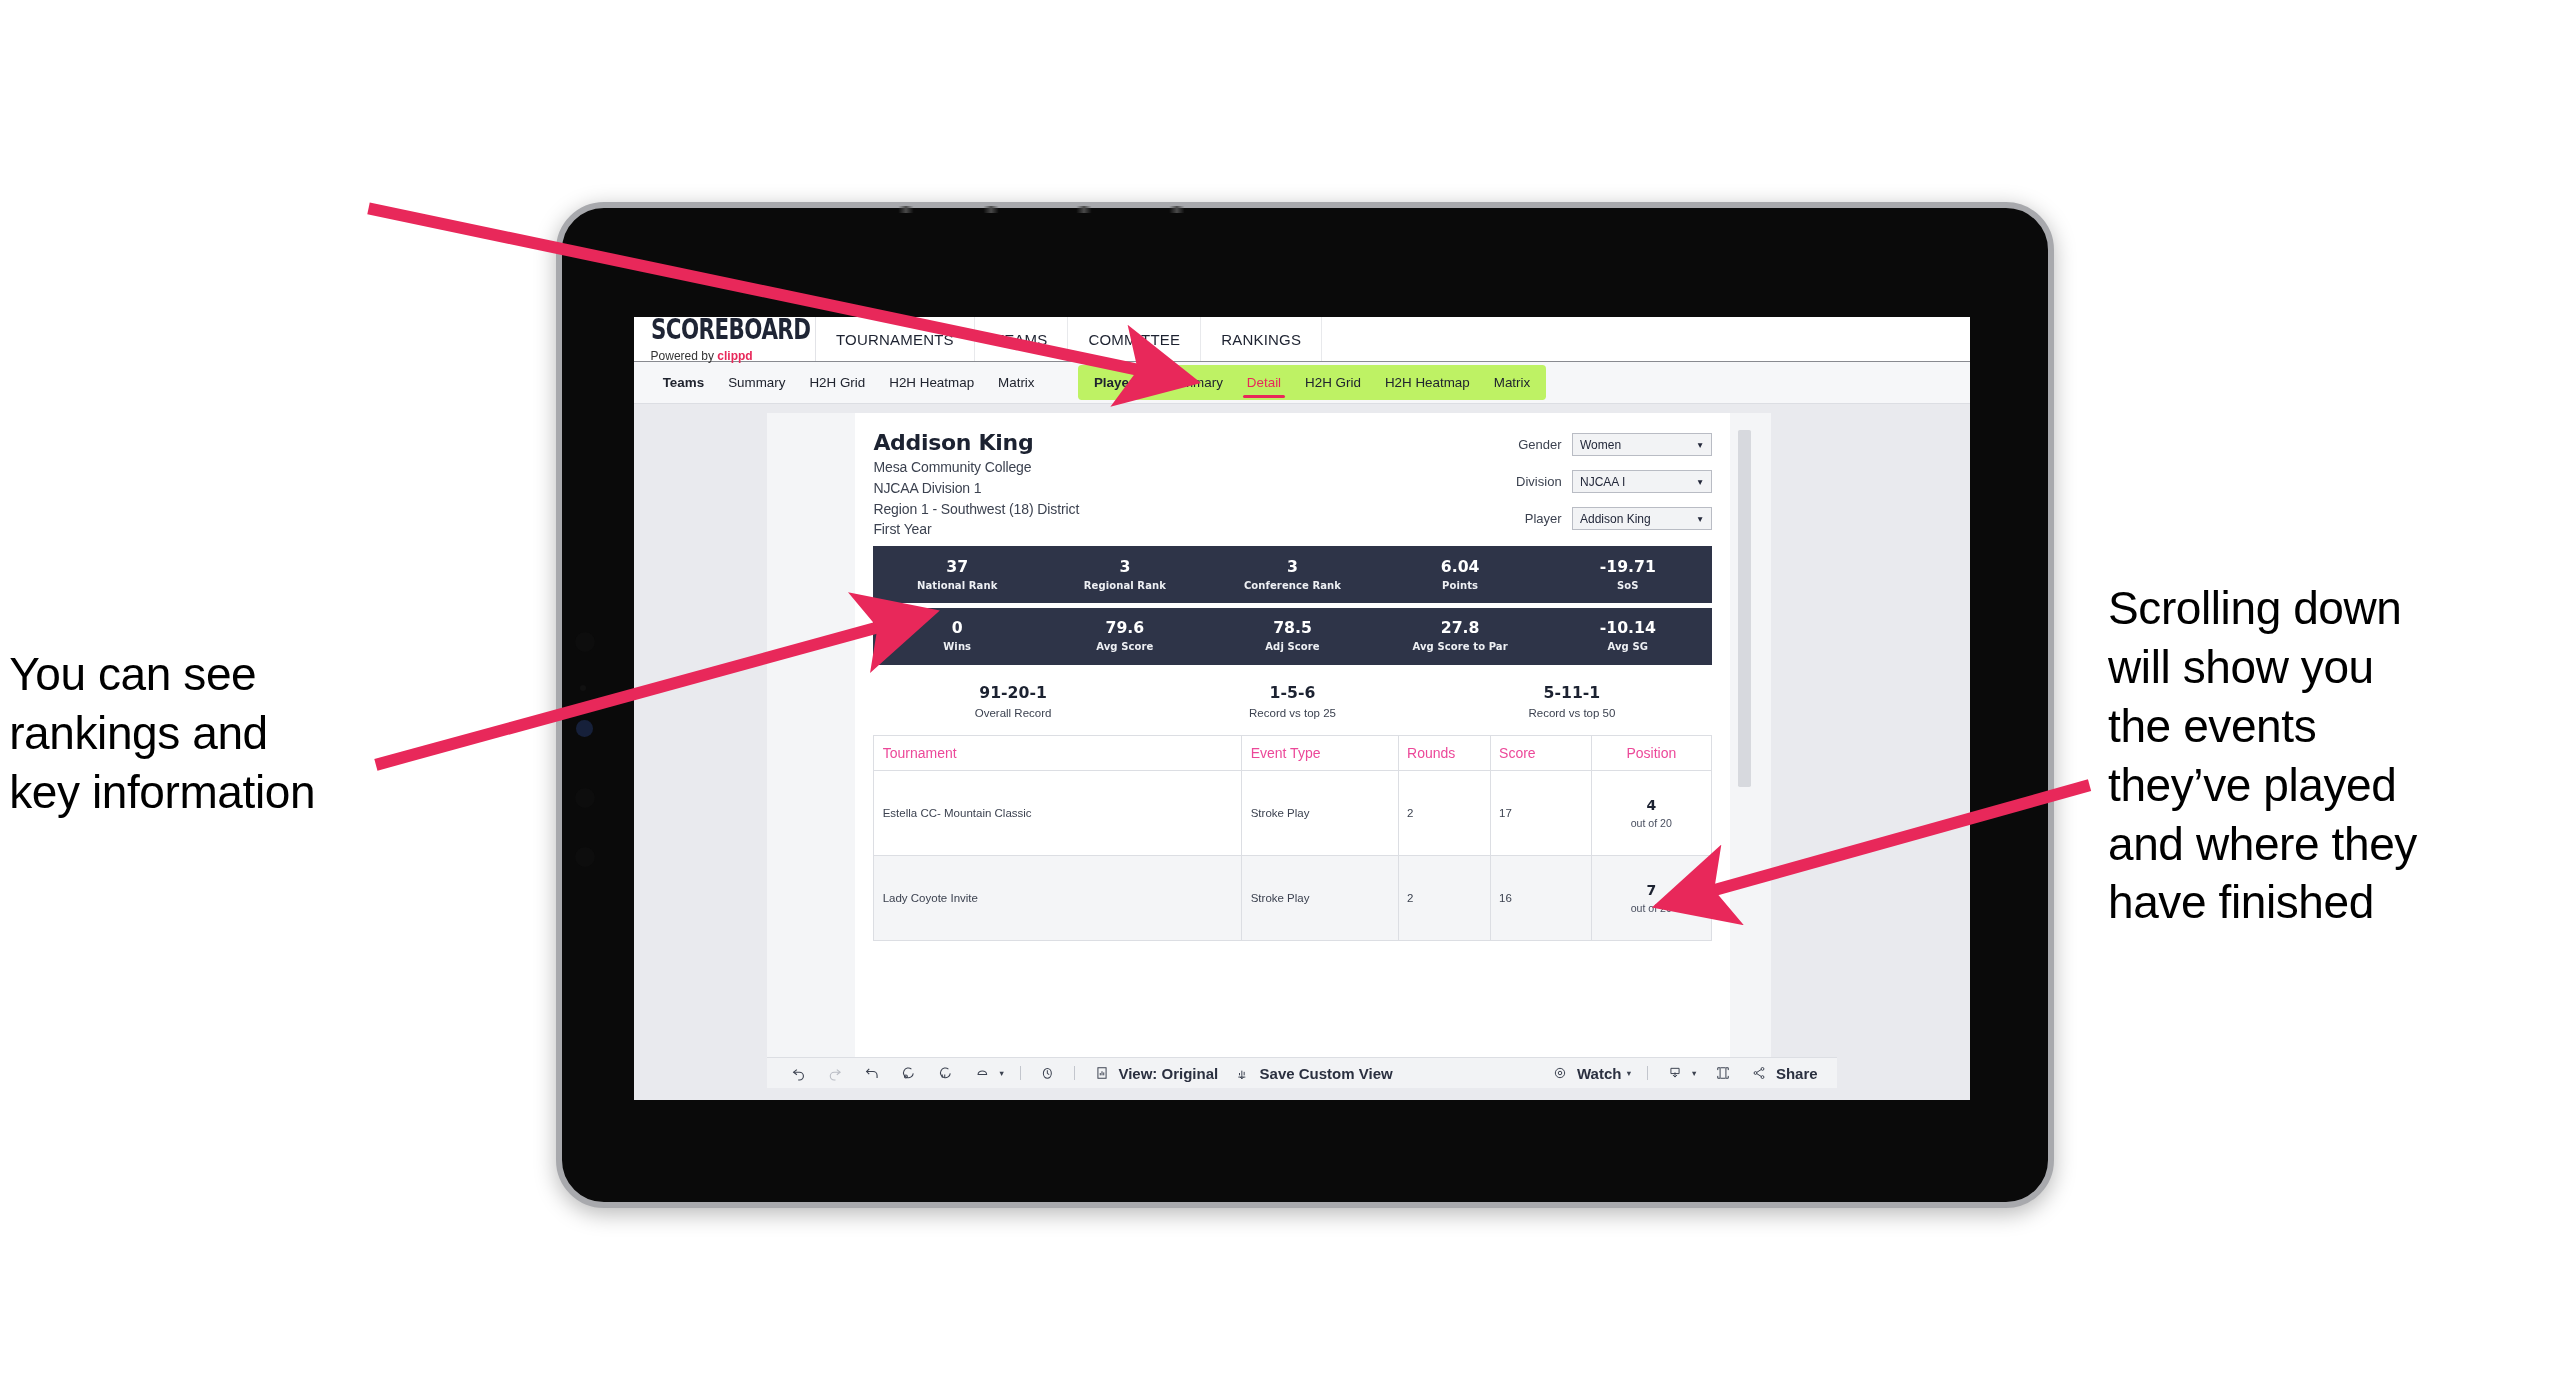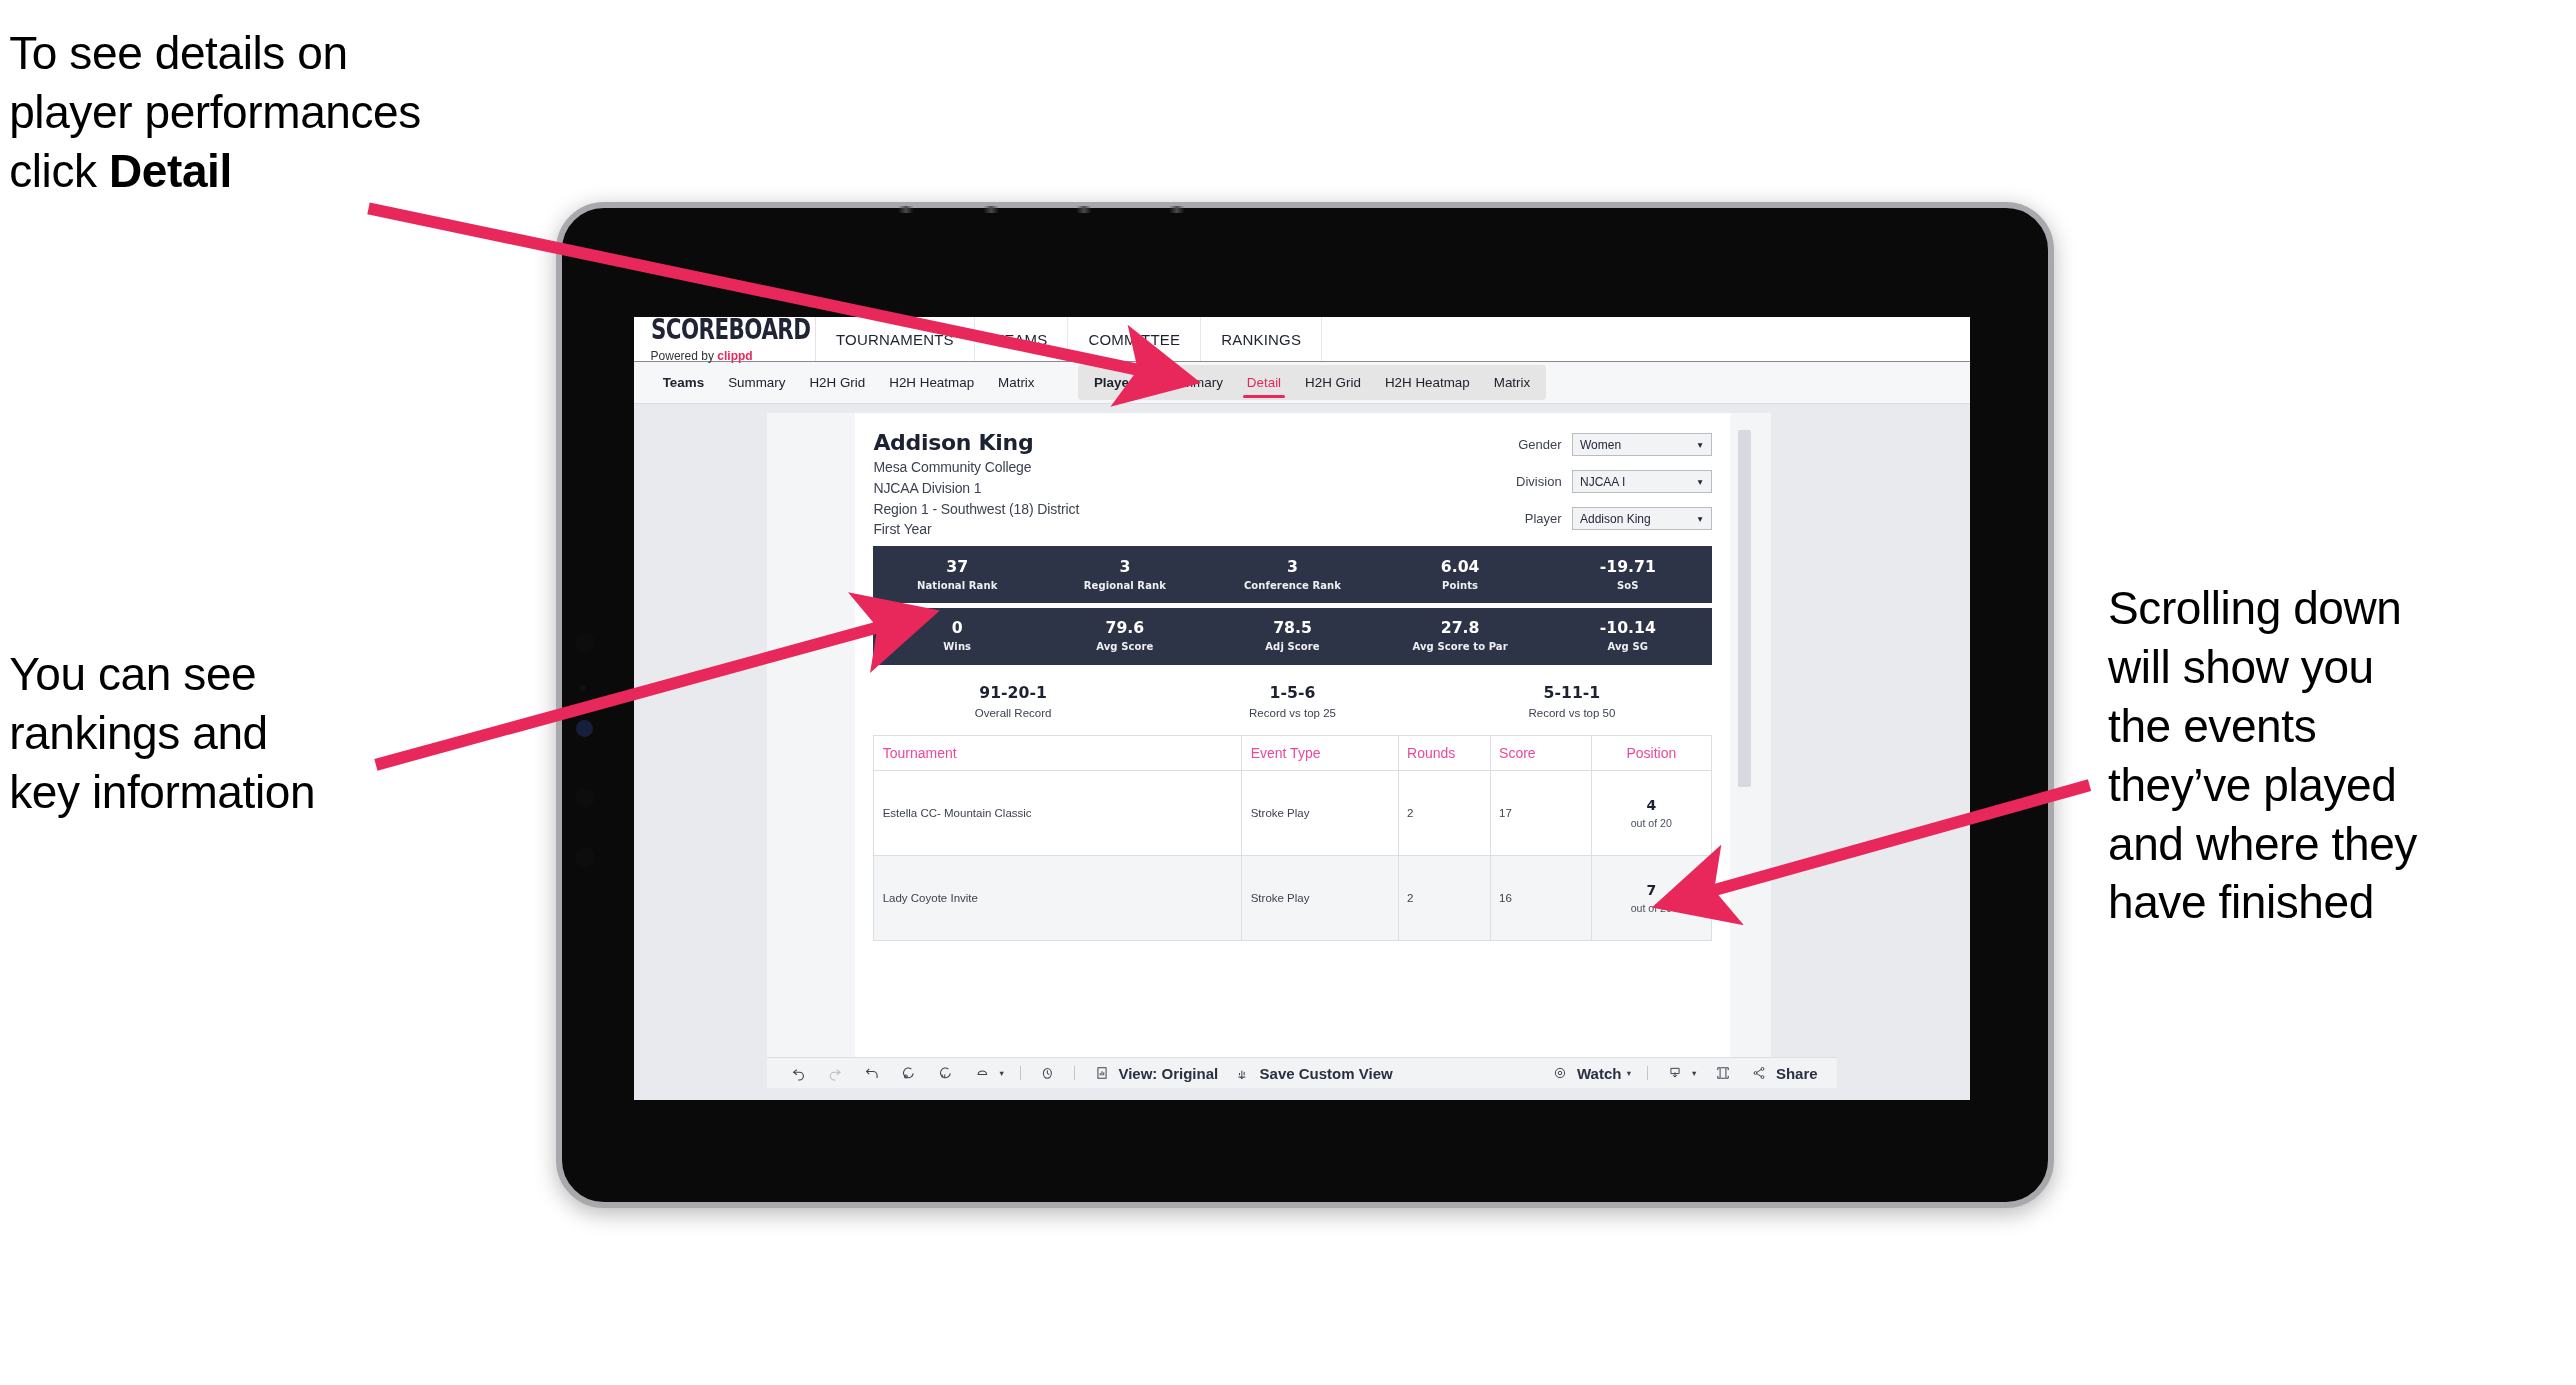--- a/index.html
+++ b/index.html
@@ -89,21 +89,21 @@
   }
 
   
   #tabstrip {
     height: 42px; background:#f6f7f9;
     display:flex; align-items:center;
     border-bottom: 0.9px solid #dcdee3;
     padding-left: 13px;
   }
   .tabgroup { display:flex; align-items:center; height:35px; border-radius:3.7px; padding:0 3.7px; }
-  .tabgroup.boxed { background:#e5e5e5;text-align:center; }
+  .tabgroup.boxed { background:#bef264;text-align:center; }
   .tab {
     padding: 0 12px; height:35px; display:flex; align-items:center;
     font-size: 13.4px; color:#20242f; white-space:nowrap; position:relative;
   }
   .tab.group-label { font-weight:700; }
   .tab.active { color:#e8285a; }
   .tab.active::after {
     content:""; position:absolute; left:8.3px; right:8.3px; bottom:1.8px;
     height:2.8px; background:#e8285a; border-radius:1.8px;
   }
@@ -176,23 +176,20 @@
   .tb-item { display:flex; align-items:center; padding:0 6.4px; height:100%; }
   .tb-sep { width:0.9px; height:14px; background:#c3c6cd; margin:0 8.3px; }
   .tb-spacer { flex:1; }
   .mini-caret { font-size:7.4px; color:#3c4250; margin-left:3.7px; }
 </style>
 </head>
 <body>
 
 <div id="stage">
 
-  <div class="annot" id="annot-top"><span>To see details on
-player performances
-click </span><b>Detail</b></div>
   <div class="annot" id="annot-left">You can see
 rankings and
 key information</div>
   <div class="annot" id="annot-right">Scrolling down
 will show you
 the events
 they’ve played
 and where they
 have finished</div>
 

